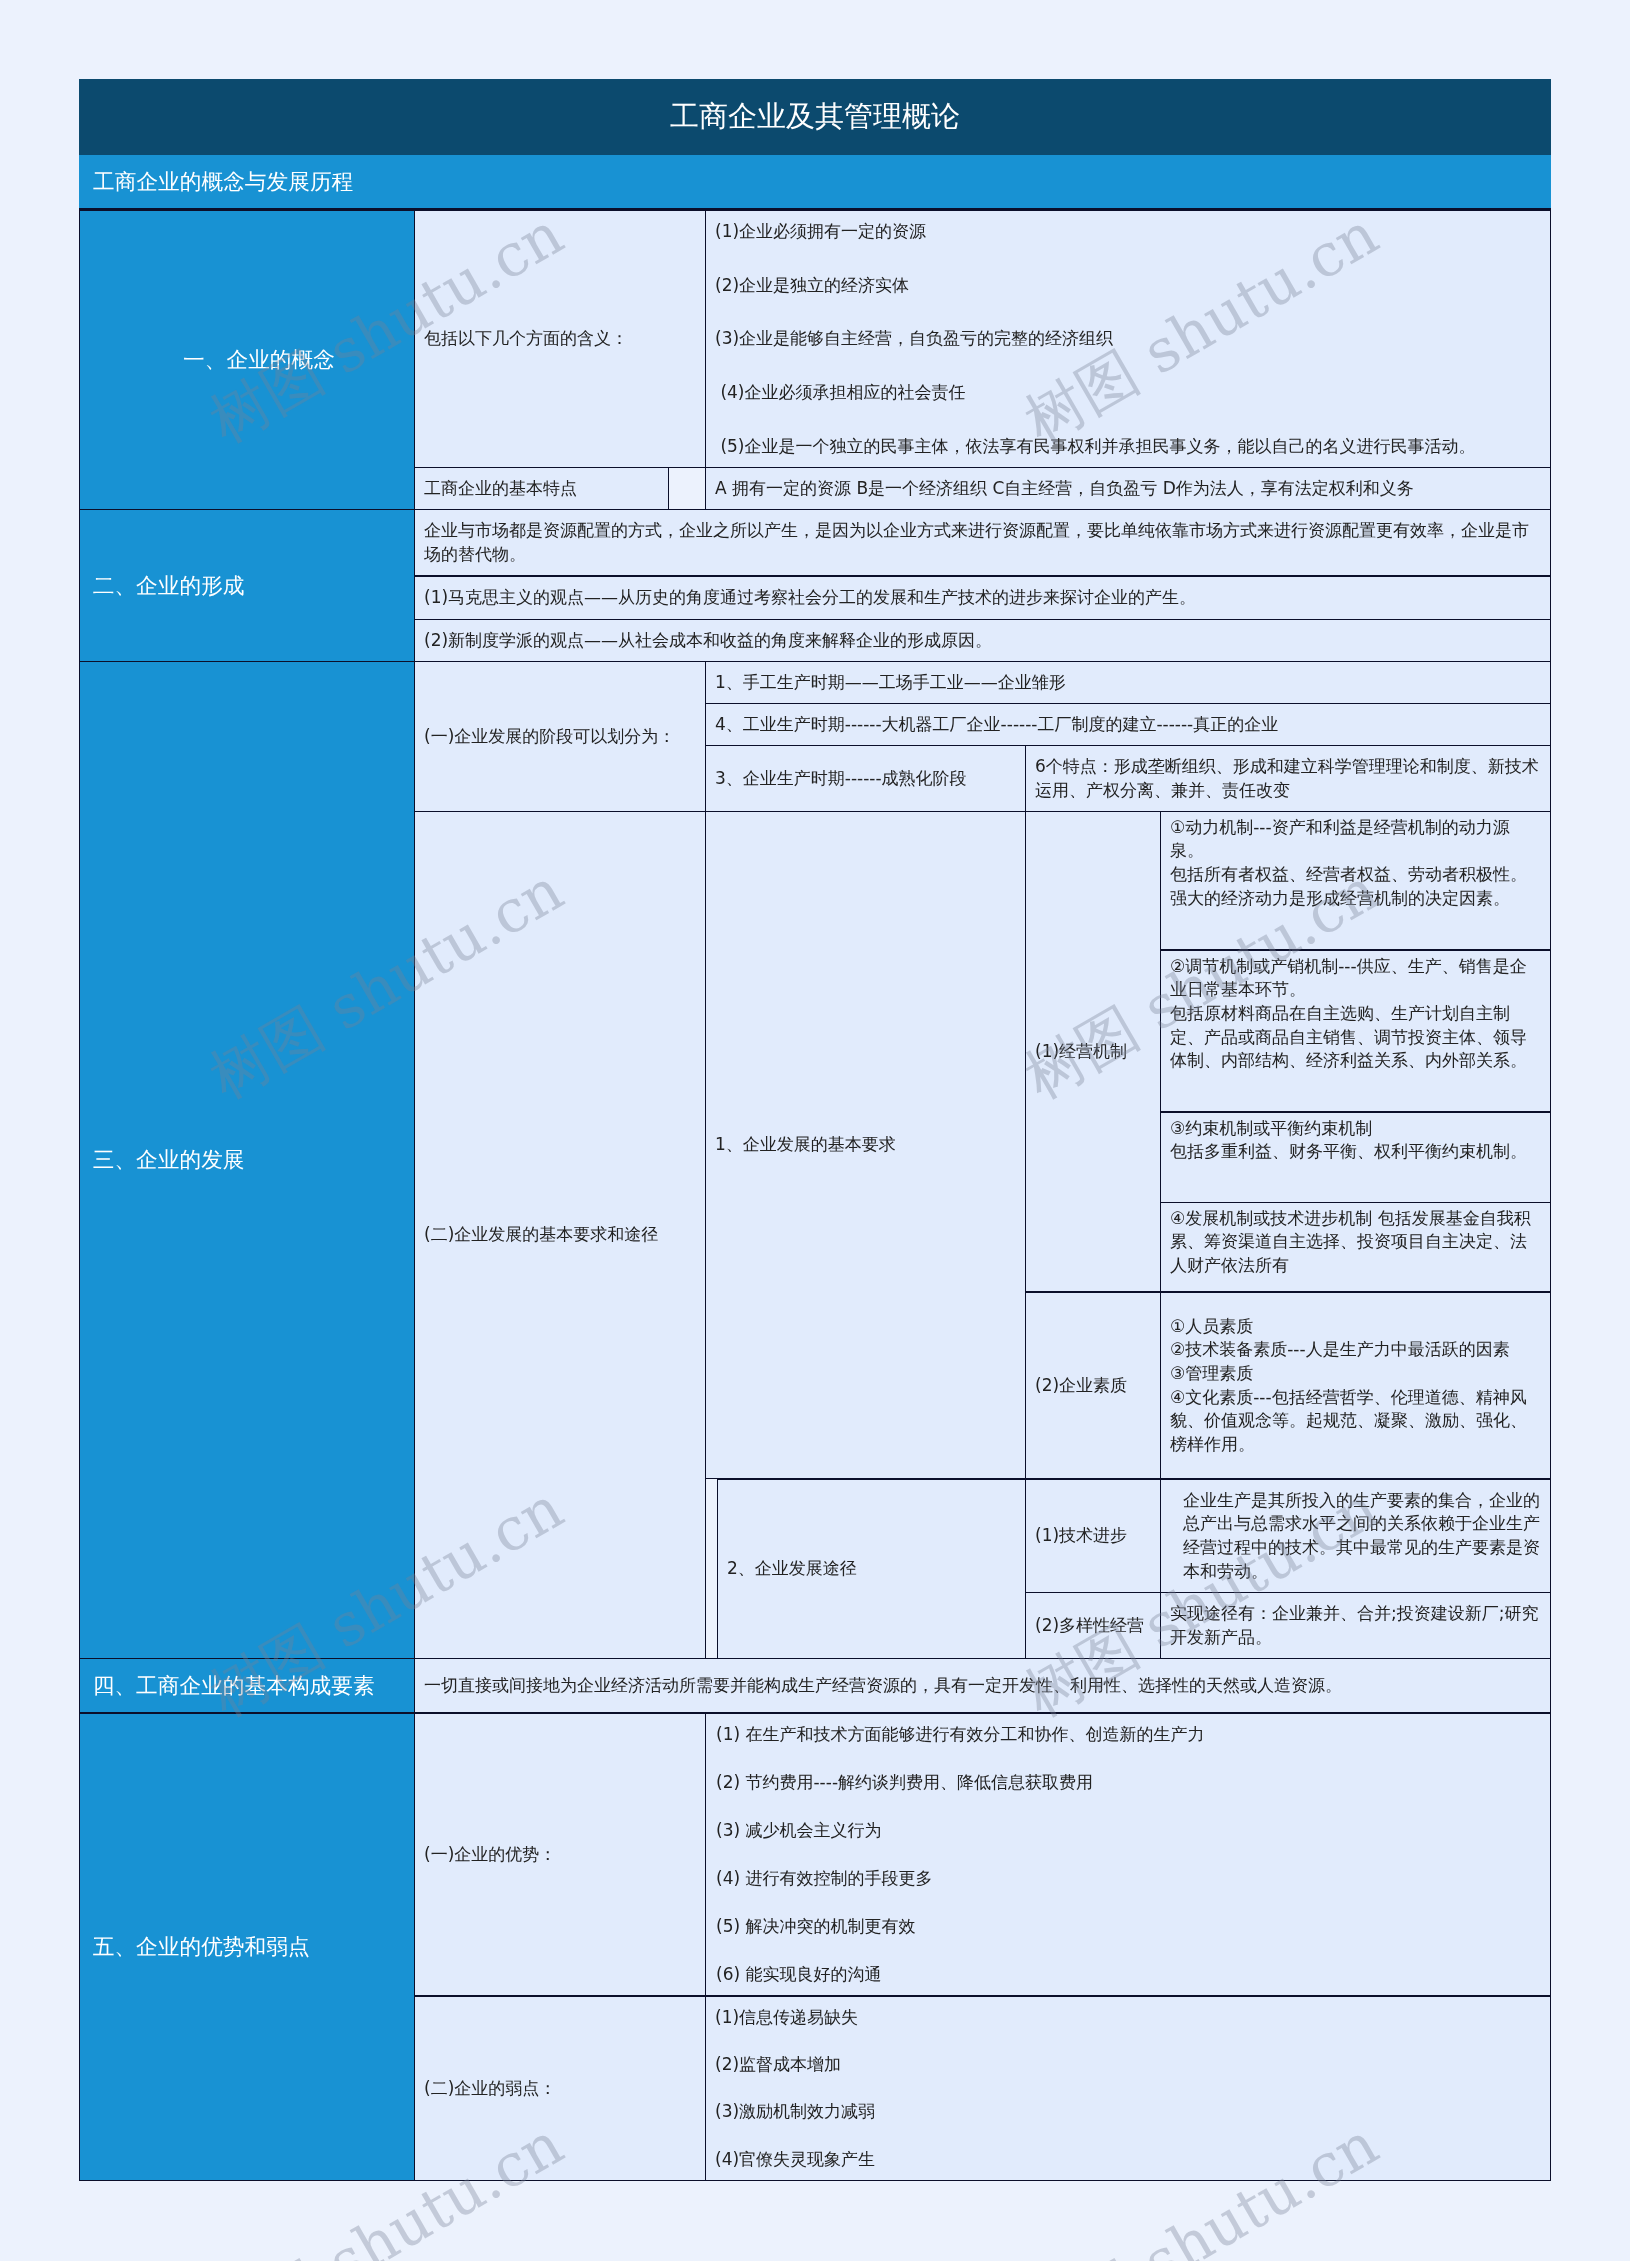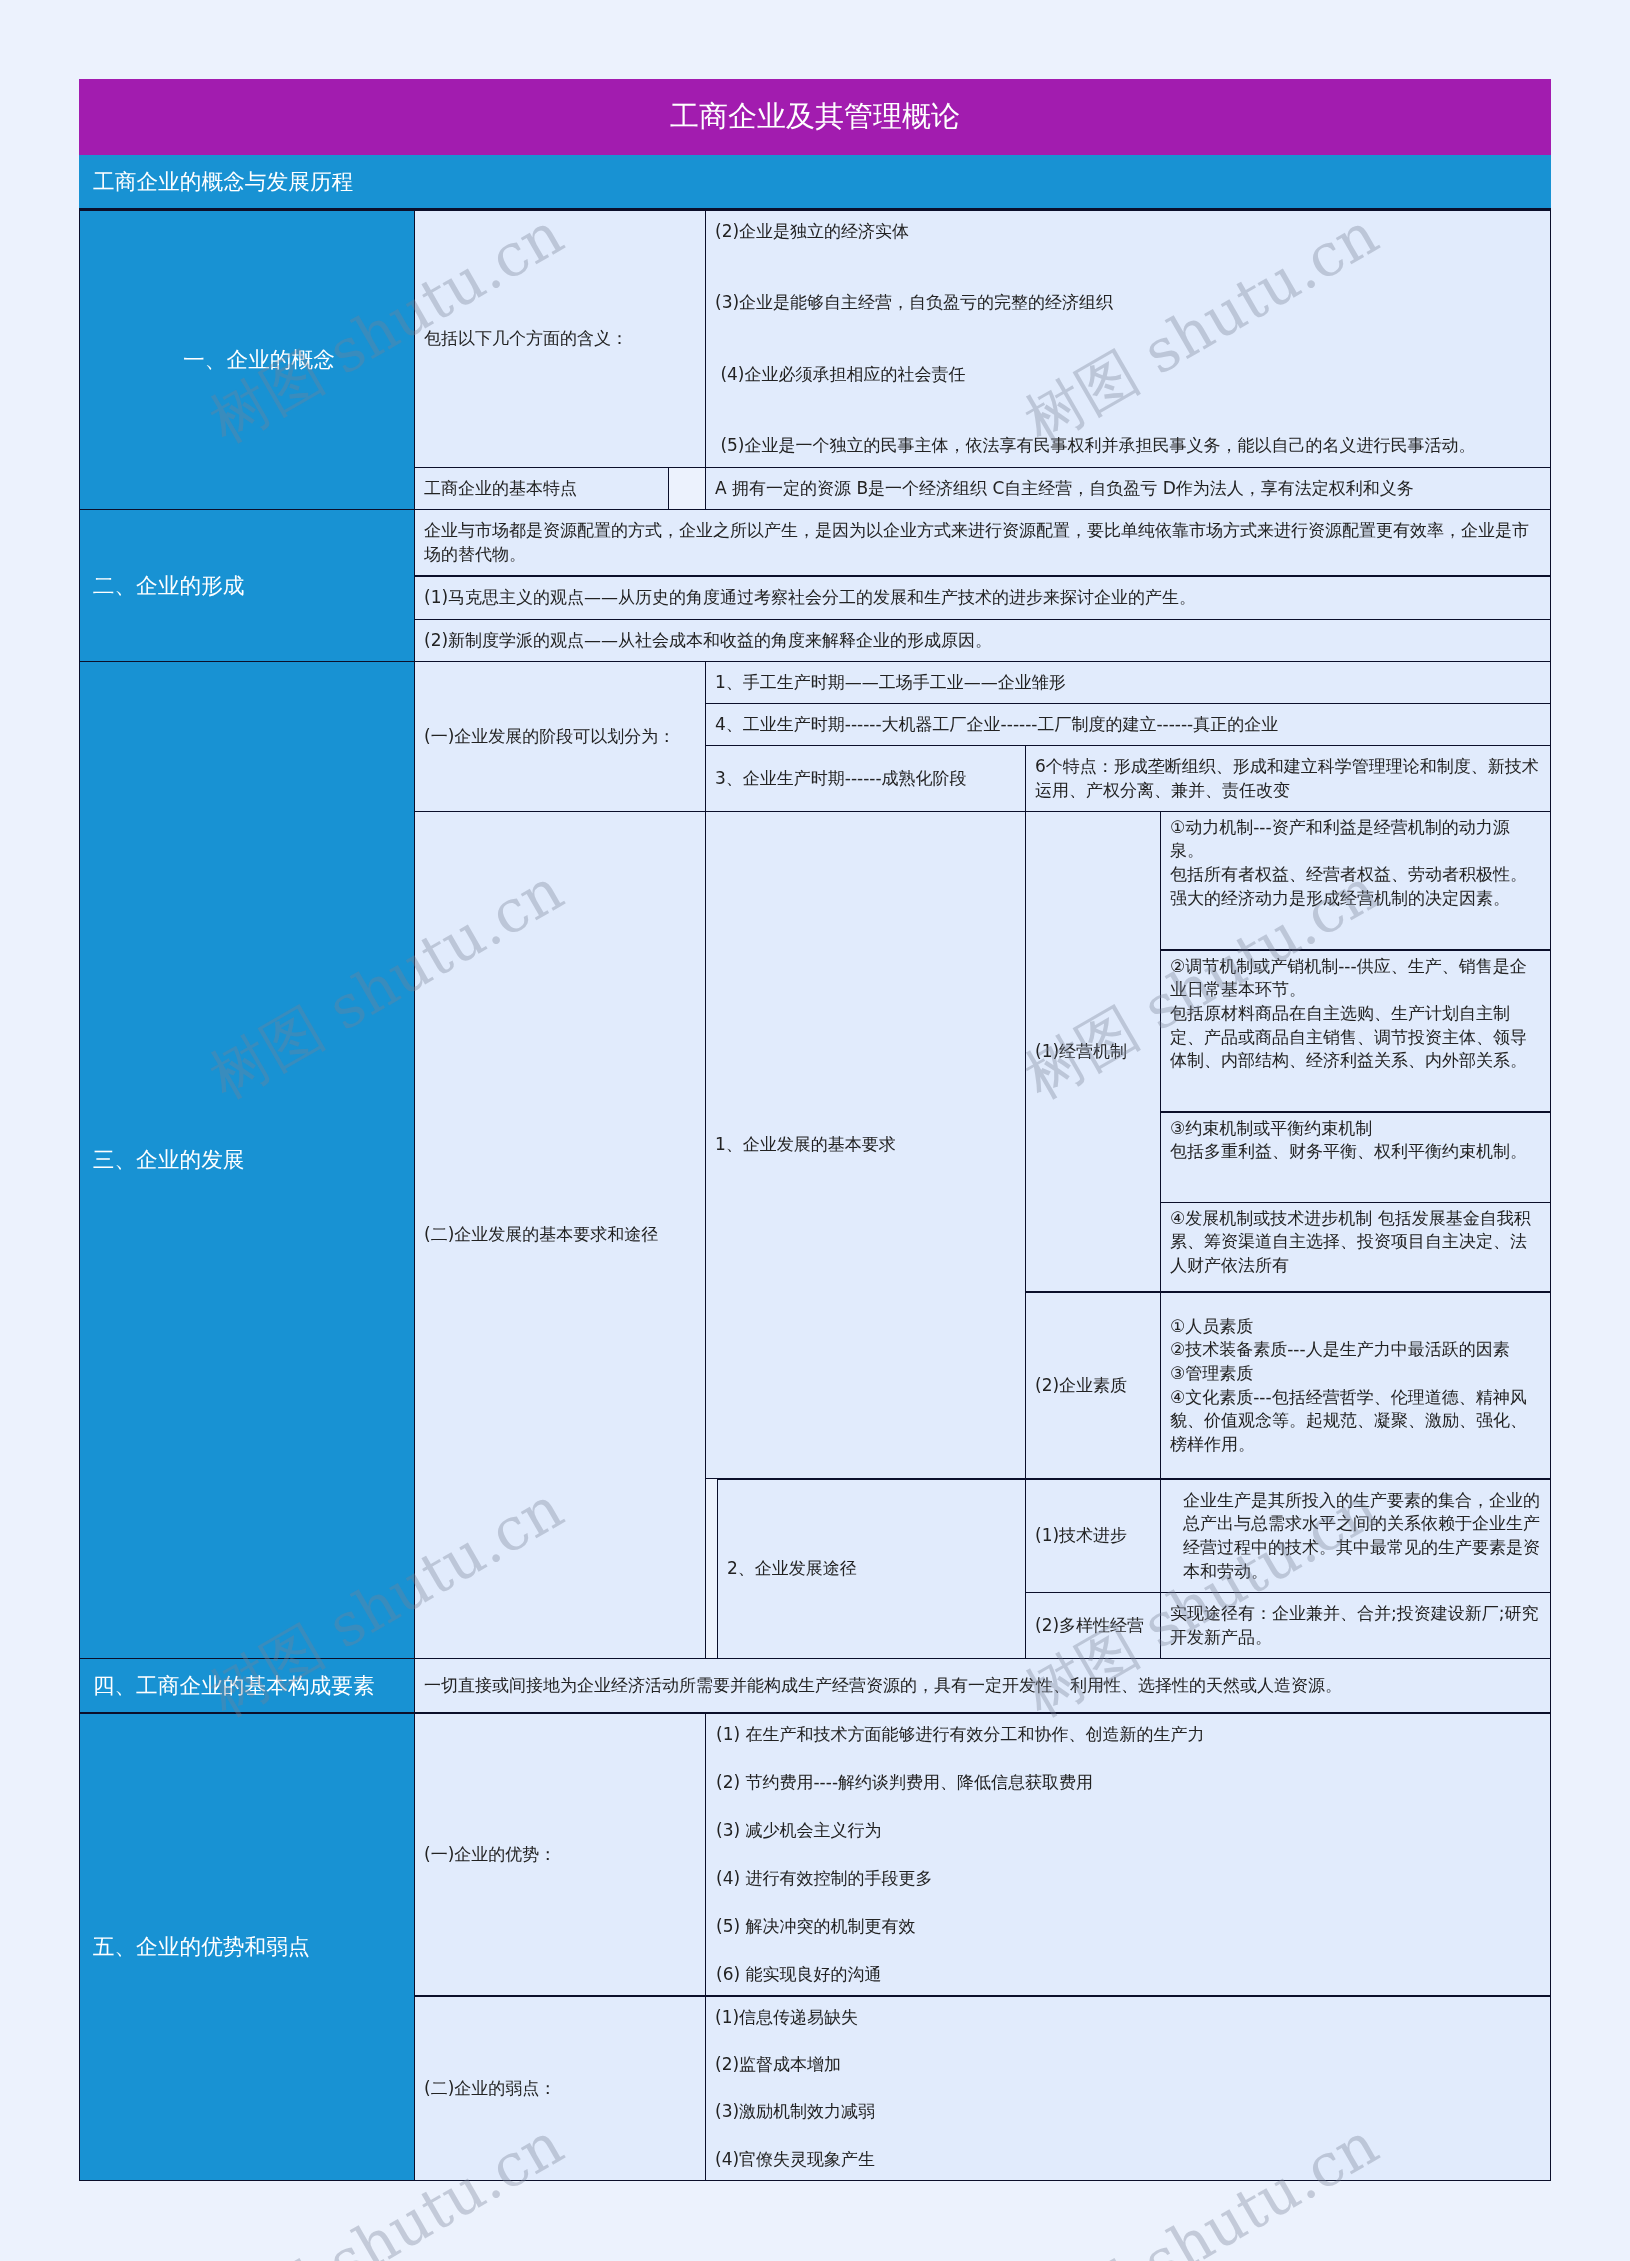--- a/index.html
+++ b/index.html
@@ -19,21 +19,21 @@
     overflow:hidden;
   }
   .cell.top { align-items:flex-start; }
   .cell .txt { white-space:pre-wrap; word-break:break-all; }
   .blue {
     background:#1892D3; color:#fff; font-size:21.7px; line-height:28px;
     padding-left:12.7px;
   }
   .title {
     position:absolute; left:79px; top:79px; width:1472px; height:76px;
-    background:#a21caf; color:#fff; font-size:29px;
+    background:#0c4a6e; color:#fff; font-size:29px;
     display:flex; align-items:center; justify-content:center;
   }
   .header {
     position:absolute; left:79px; top:155px; width:1472px; height:55px;
     background:#1892D3; color:#fff; font-size:21.7px;
     display:flex; align-items:center; padding-left:14px; box-sizing:border-box;
     border-bottom:2.5px solid #0b0f2a;
   }
   .list { display:flex; flex-direction:column; justify-content:space-between; height:100%; padding:5.1px 0; box-sizing:border-box; }
   .list div { white-space:pre-wrap; }
@@ -51,20 +51,21 @@
 <div class="header">工商企业的概念与发展历程</div>
 
 <div class="cell blue" style="left:79px;top:210px;width:336px;height:300px;padding-left:33px;justify-content:center;">
     <span class="txt">一、企业的概念</span>
   </div>
 <div class="cell" style="left:414px;top:210px;width:292px;height:258px;">
     <span class="txt">包括以下几个方面的含义：</span>
   </div>
 <div class="cell" style="left:705px;top:210px;width:846px;height:258px;">
   <div class="list">
+    <div>(1)企业必须拥有一定的资源</div>
     <div>(2)企业是独立的经济实体</div>
     <div>(3)企业是能够自主经营，自负盈亏的完整的经济组织</div>
     <div> (4)企业必须承担相应的社会责任</div>
     <div> (5)企业是一个独立的民事主体，依法享有民事权利并承担民事义务，能以自己的名义进行民事活动。</div>
   </div>
 </div>
 <div class="cell" style="left:414px;top:467px;width:255px;height:43px;">
     <span class="txt">工商企业的基本特点</span>
   </div>
 <div class="cell" style="left:705px;top:467px;width:846px;height:43px;">

